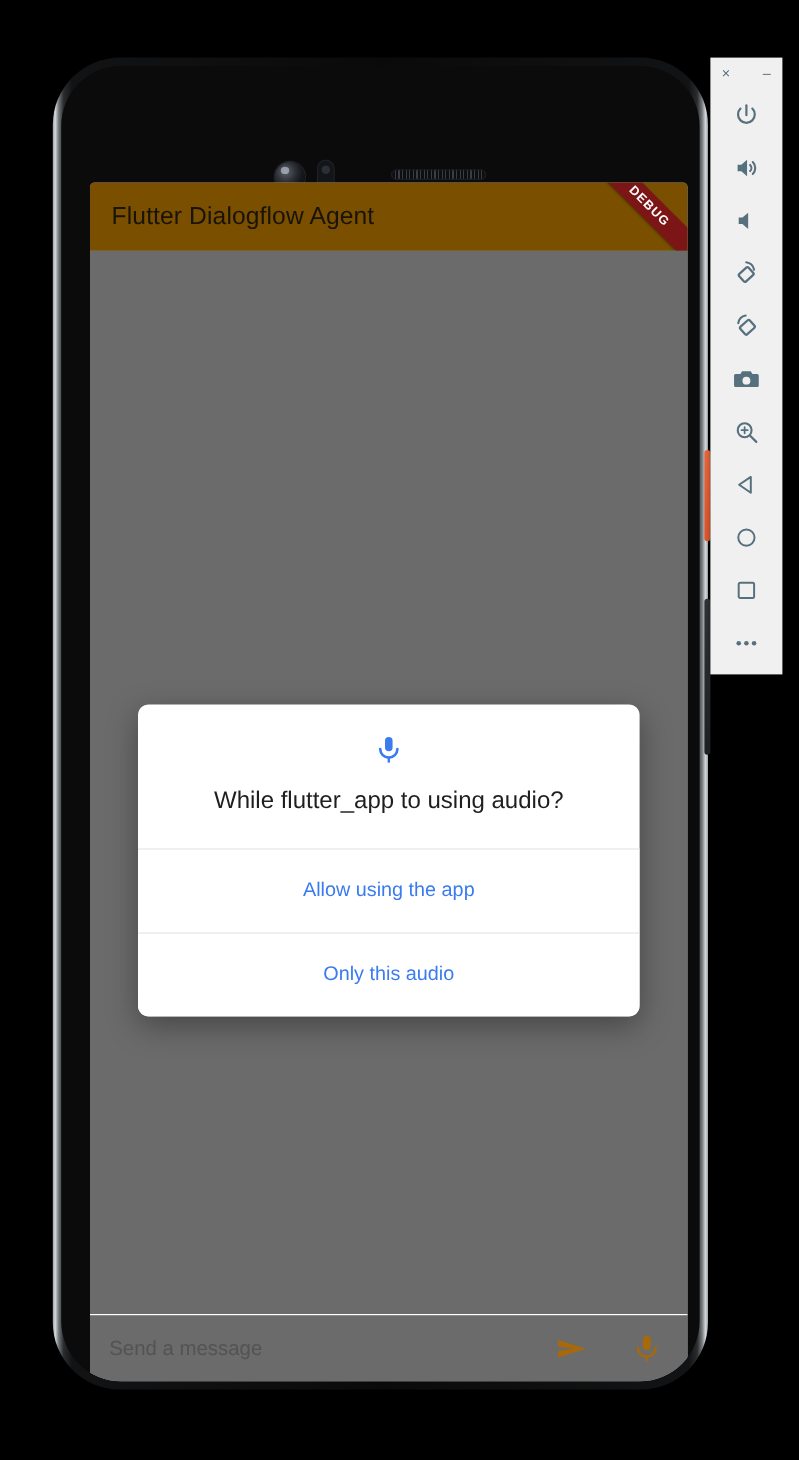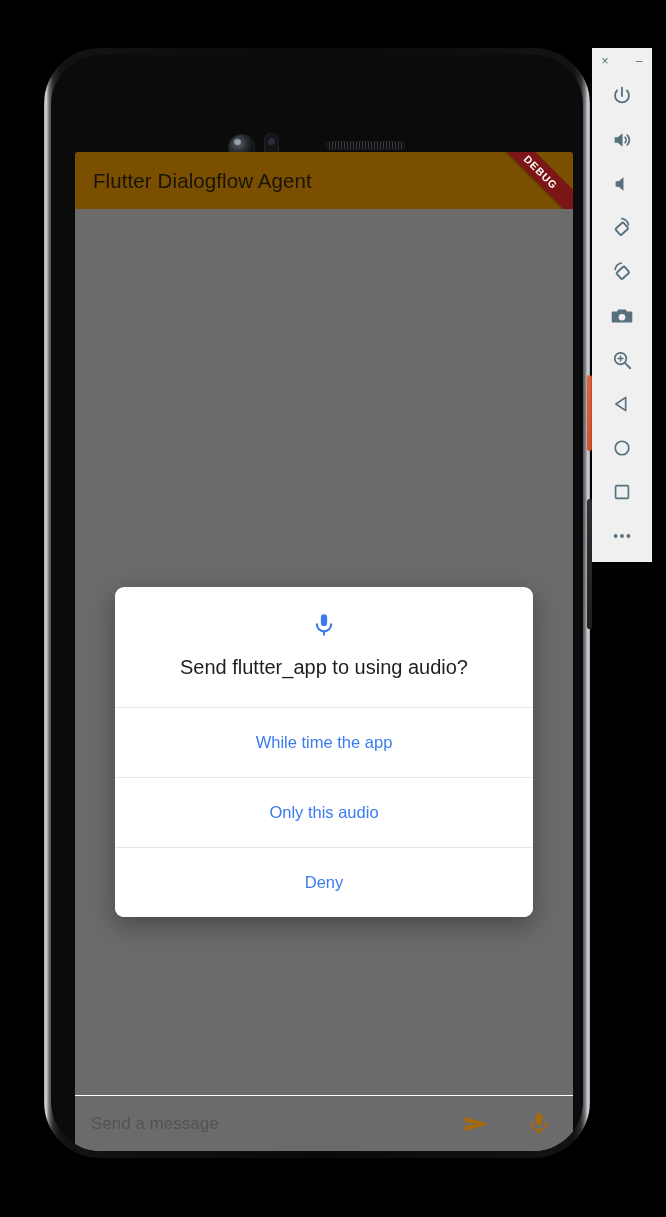--- a/index.html
+++ b/index.html
@@ -297,26 +297,25 @@
 
       <div id="perm-dialog">
         <div id="perm-head">
           <div id="perm-mic-wrap">
             <svg width="26" height="26" viewBox="0 0 24 24" aria-hidden="true">
               <rect x="9.1" y="2" width="5.8" height="11" rx="2.9" fill="#3a7bf0"></rect>
               <path d="M5.4 11.3 a6.6 6.6 0 0 0 13.2 0" fill="none" stroke="#3a7bf0" stroke-width="2" stroke-linecap="round"></path>
               <rect x="11.1" y="17.3" width="1.8" height="4.4" fill="#3a7bf0"></rect>
             </svg>
           </div>
-          <div id="perm-message"><span>Send </span><b>flutter_app</b><span> to using audio?</span></div>
+          <div id="perm-message"><span>While </span><b>flutter_app</b><span> to using audio?</span></div>
         </div>
 
-        <div class="perm-option">While time the app</div>
+        <div class="perm-option">Allow using the app</div>
         <div class="perm-option">Only this audio</div>
-        <div class="perm-option">Deny</div>
       </div>
 
     </div>
   </div>
 
   <div class="btn-power"></div>
   <div class="btn-volume"></div>
 </div>
 
 <div id="emu-toolbar">

